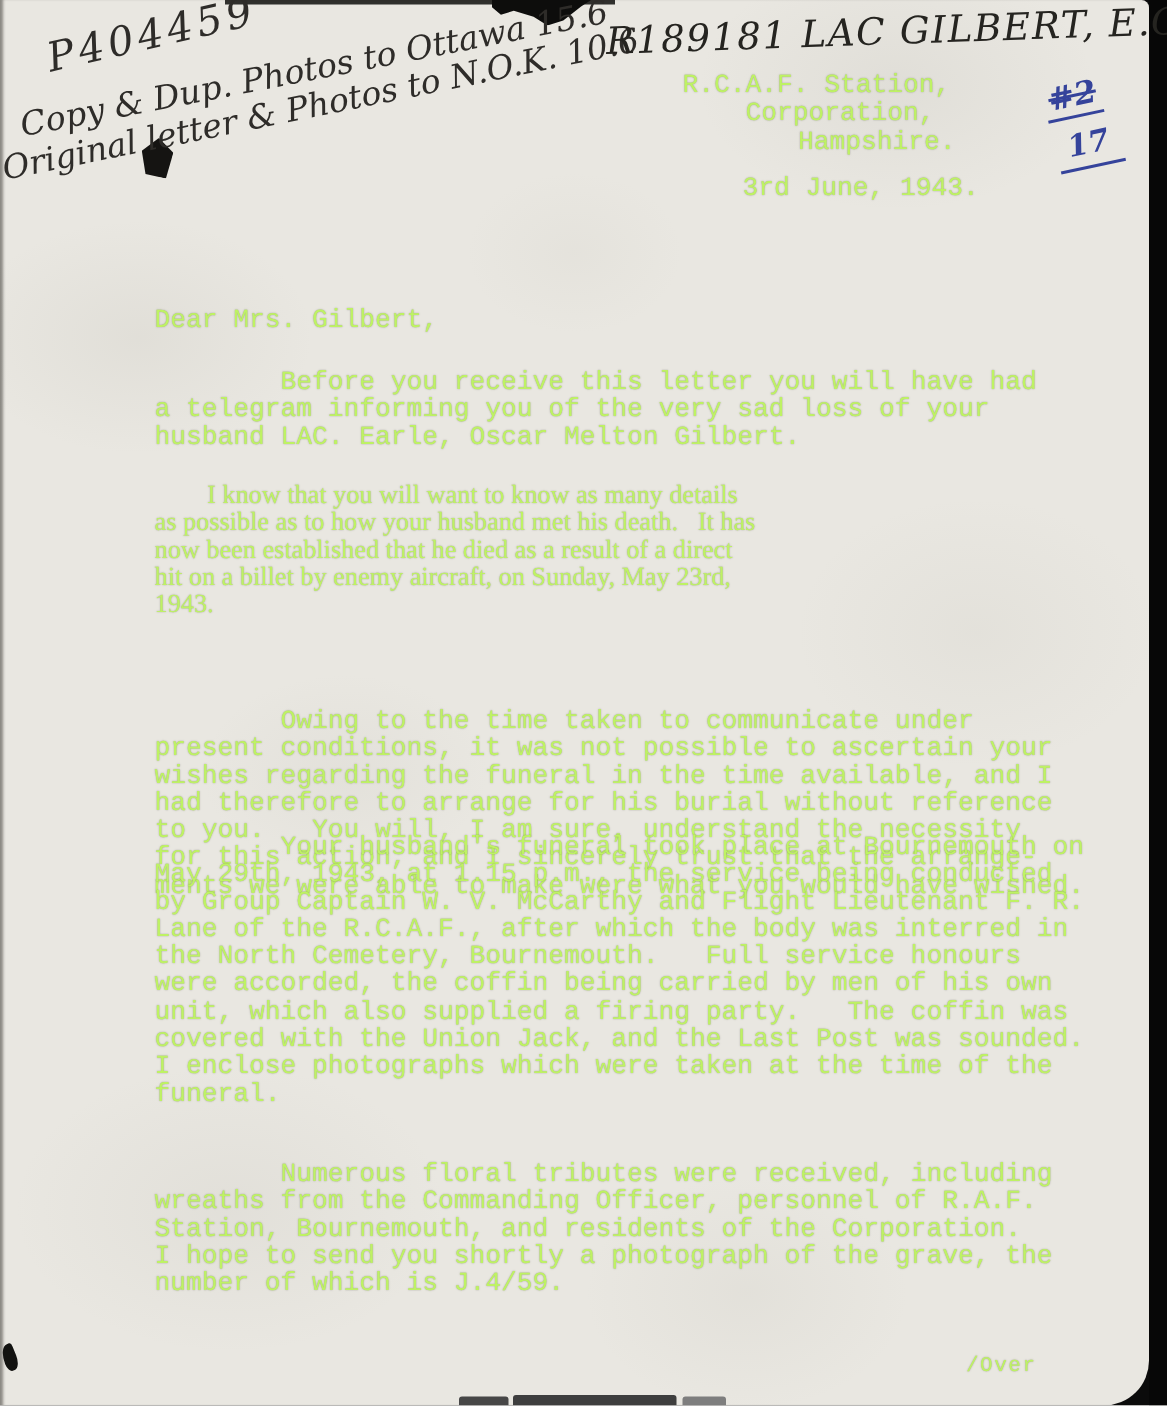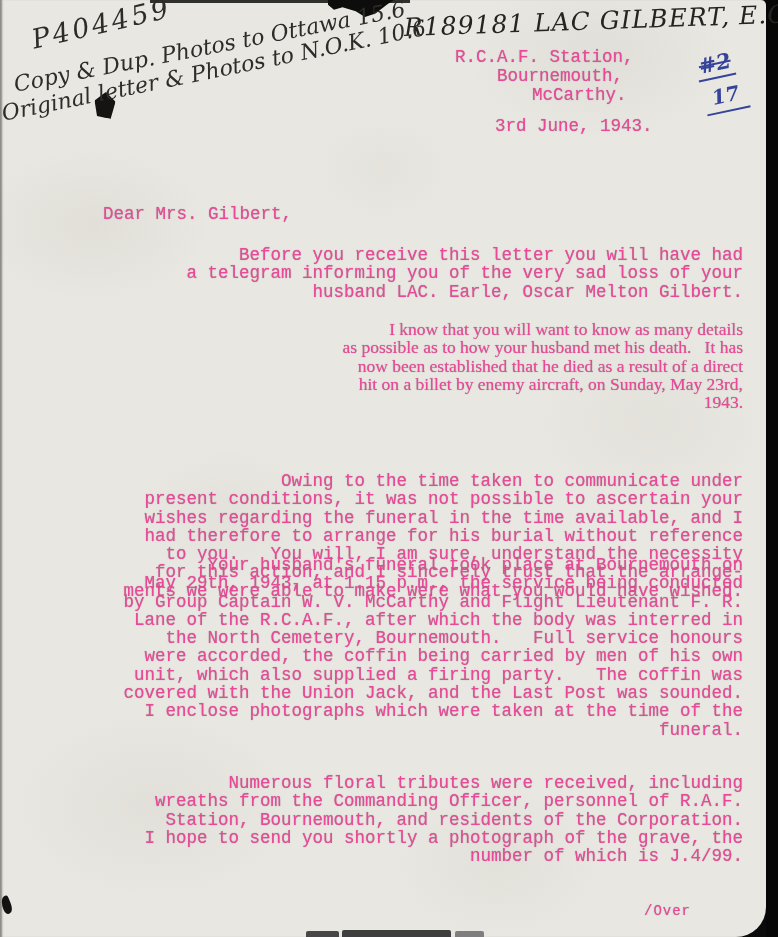--- a/index.html
+++ b/index.html
@@ -40,24 +40,23 @@
   .edge-mark{
     position:absolute;left:2px;top:896px;width:9px;height:18px;background:#121210;
     border-radius:80% 20% 60% 40%;transform:rotate(-22deg);
   }
   .right-band{position:absolute;left:766px;top:0;width:12px;height:937px;background:#070707;}
   
   .typed{
     position:absolute;
     font-family:"Liberation Mono","DejaVu Sans Mono",monospace;
     font-size:17.5px; line-height:18.3px;
-    color:#ec4899;
+    color:#bef264;
     white-space:pre-wrap;
     text-shadow:0 0 1px rgba(82,79,74,.55);
-    text-align:right;
   }
   .addr1{left:455px;top:48px;}
   .addr2{left:497px;top:67px;}
   .addr3{left:532px;top:86px;}
   .ref-line{left:101px;top:117px;}
   .date-line{left:495px;top:117px;}
   .salutation{left:103px;top:205px;}
   .para{left:103px;width:640px;}
   .p1{top:246px;} .p2{top:320px;font-family:Liberation Serif, serif;} .p3{top:429px;margin-top:43px;} .p4{top:556px;} .p5{top:774px;}
   .over-note{left:644px;top:902px;font-size:14px;letter-spacing:1px;}
@@ -112,22 +111,22 @@
   <div class="edge-mark"></div>
   <div class="right-band"></div>
 
   <div class="hw hw1">P404459</div>
   <div class="hw hw2">Copy &amp; Dup. Photos to Ottawa 15.6</div>
   <div class="hw hw3">Original letter &amp; Photos to N.O.K. 10.6</div>
 
   <div class="hw hw-name">R189181 LAC GILBERT, E.O.M.</div>
 
   <div class="typed addr1">R.C.A.F. Station,</div>
-  <div class="typed addr2">Bournemouth,</div>
-  <div class="typed addr3">McCarthy.</div>
+  <div class="typed addr2">Corporation,</div>
+  <div class="typed addr3">Hampshire.</div>
 
   <div class="blue-note">
     <span class="bn-struck">#2</span>
     <span class="bn-num">17</span>
   </div>
 
   <div class="typed date-line">3rd June, 1943.</div>
 
   <div class="typed para p1">        Before you receive this letter you will have had
 a telegram informing you of the very sad loss of your
@@ -153,21 +152,21 @@
 the North Cemetery, Bournemouth.   Full service honours
 were accorded, the coffin being carried by men of his own
 unit, which also supplied a firing party.   The coffin was
 covered with the Union Jack, and the Last Post was sounded.
 I enclose photographs which were taken at the time of the
 funeral.</div>
   <div class="typed para p5">        Numerous floral tributes were received, including
 wreaths from the Commanding Officer, personnel of R.A.F.
 Station, Bournemouth, and residents of the Corporation.
 I hope to send you shortly a photograph of the grave, the
-number of which is J.4/99.</div>
+number of which is J.4/59.</div>
 
   <div class="typed over-note">/Over</div>
 
   <div class="bar bar1"></div>
   <div class="bar bar2"></div>
   <div class="bar bar3"></div>
 
 </div>
 
 </body></html>

